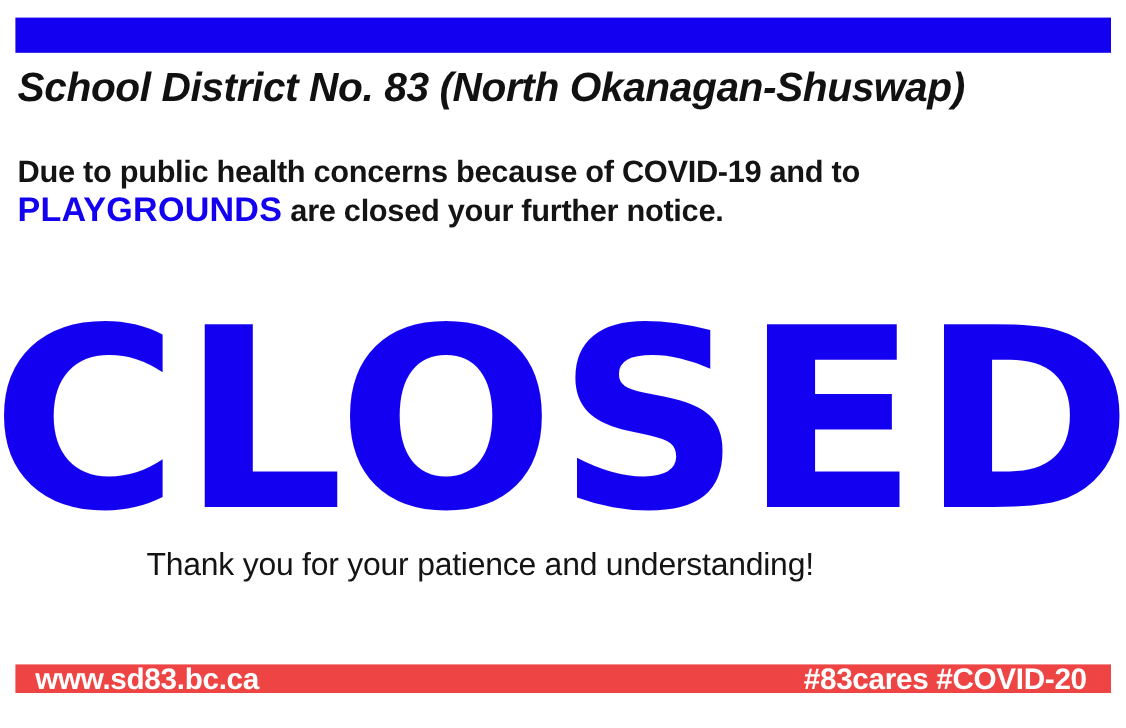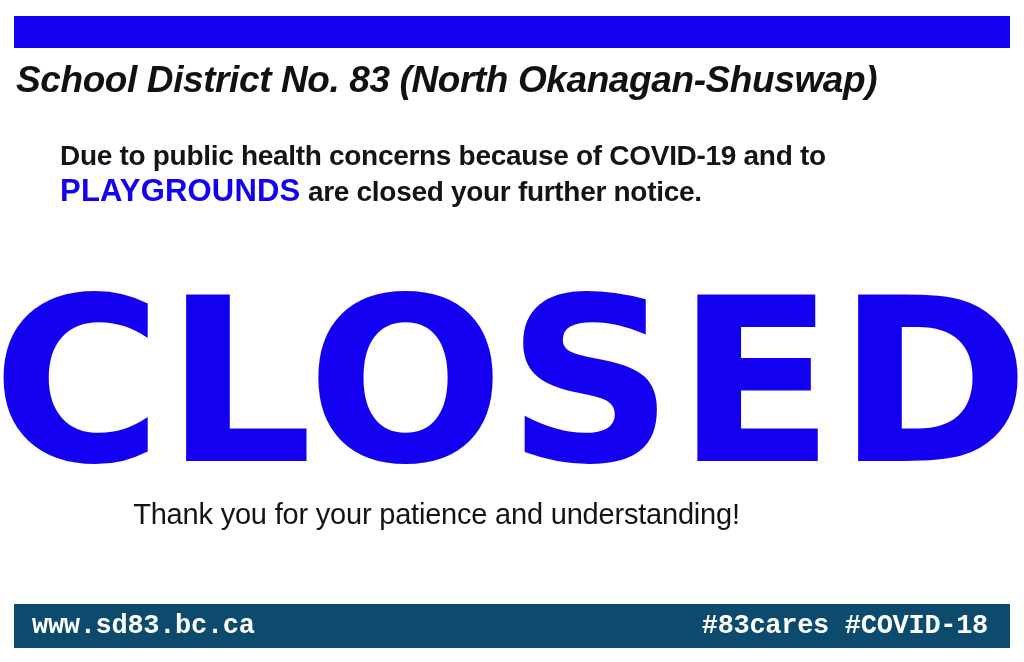--- a/index.html
+++ b/index.html
@@ -56,21 +56,20 @@
     width: 1000px;
     font-size: 28px;
     font-weight: bold;
     line-height: 35px;
     letter-spacing: -0.3px;
     color: #141414;
   }
   .body-copy .line {
     white-space: nowrap;
     display: block;
-    margin-left: 44px;
   }
   .playgrounds {
     color: #1400f0;
     font-size: 31px;
     letter-spacing: 0.2px;
   }
 
   
   .closed-word {
     position: absolute;
@@ -101,28 +100,27 @@
     color: #141414;
     white-space: nowrap;
   }
 
   
   .footer-bar {
     position: absolute;
     left: 14px;
     top: 604px;
     width: 996px;
-    height: 44px;
-    background: #0c4a6e;
+    height: 26px;
+    background: #ef4444;
     display: flex;
     align-items: center;
     justify-content: space-between;
     box-sizing: border-box;
     padding: 0 22px 0 18px;
-    font-family: Liberation Mono, monospace;
   }
   .footer-bar .f-text {
     color: #ffffff;
     font-size: 27px;
     font-weight: bold;
     letter-spacing: -0.3px;
     white-space: nowrap;
   }
 </style>
 </head>
@@ -138,16 +136,16 @@
     <span class="line">Due to public health concerns because of COVID-19 and to</span>
     <span class="line"><span class="playgrounds">PLAYGROUNDS</span><span> are closed your further notice.</span></span>
   </div>
 
   <div class="closed-word">CLOSED</div>
 
   <div class="thanks">Thank you for your patience and understanding!</div>
 
   <div class="footer-bar">
     <span class="f-text">www.sd83.bc.ca</span>
-    <span class="f-text">#83cares #COVID-18</span>
+    <span class="f-text">#83cares #COVID-20</span>
   </div>
 
 </div>
 
 </body></html>

